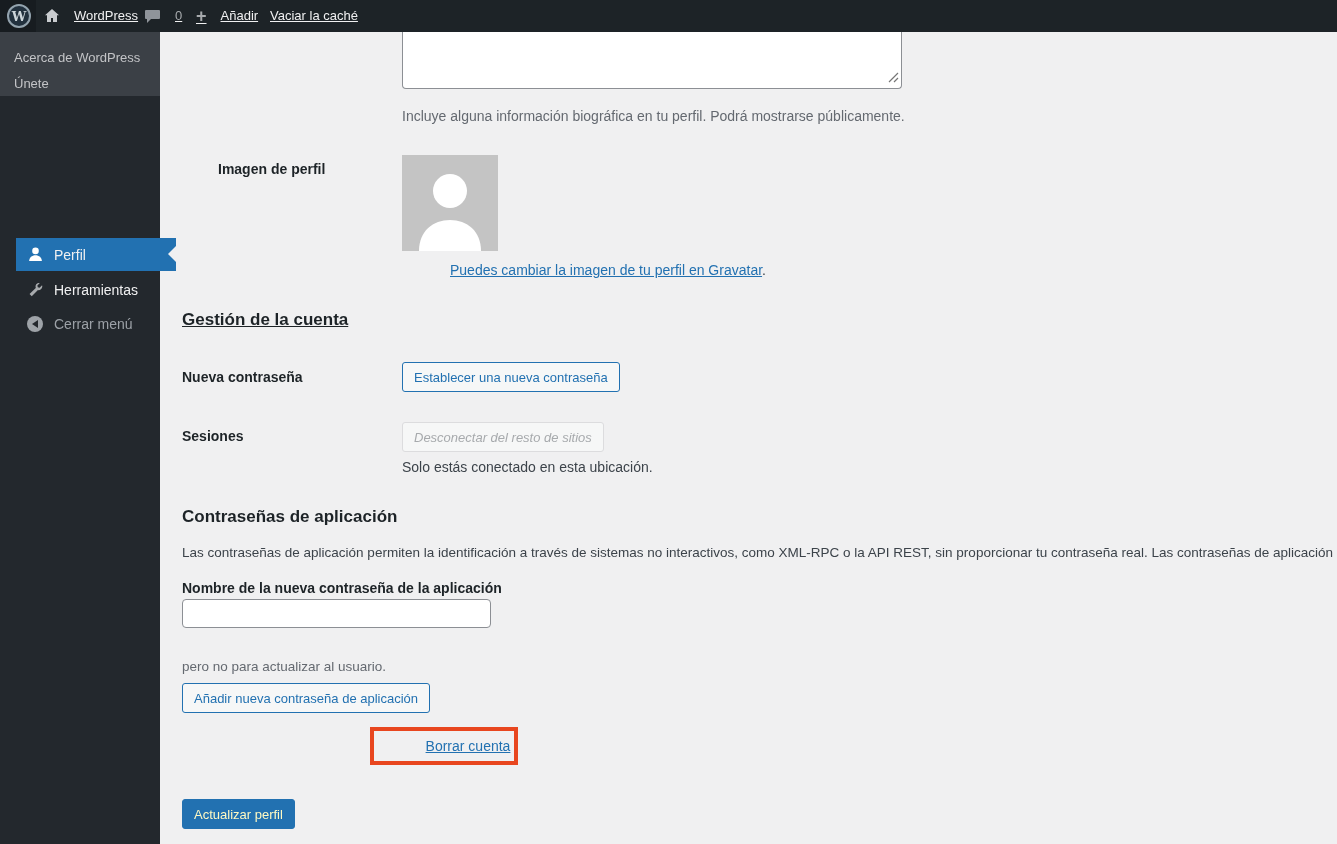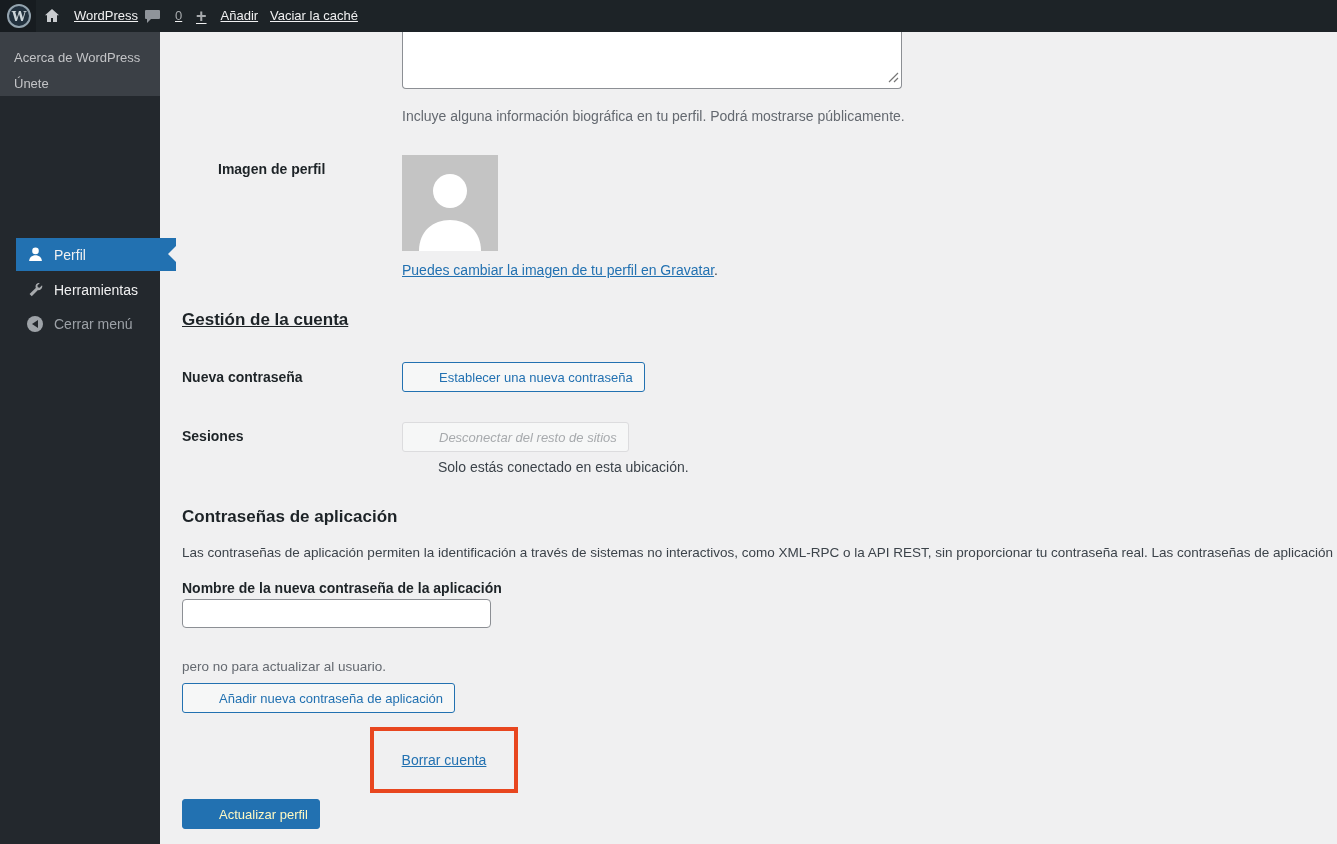--- a/index.html
+++ b/index.html
@@ -29,31 +29,31 @@
   .collapse-tri { width:0; height:0; border:4px solid transparent; border-right:6px solid #23282d; margin-left:-4px; }
 
   
   .bio-textarea { position:absolute; left:402px; top:32px; width:500px; height:57px; background:#fff; border:1px solid #8c8f94; border-top:none; border-radius:0 0 4px 4px; }
   .grip { position:absolute; right:2px; bottom:2px; }
   .help-text { color:#646970; }
   .bio-help { position:absolute; left:402px; top:108px; }
   .form-label { position:absolute; left:182px; font-weight:600; color:#1d2327; }
   .section-h { position:absolute; left:182px; font-size:17px; font-weight:600; color:#1d2327; }
   .avatar { position:absolute; left:402px; top:155px; width:96px; height:96px; }
-  .link { color:#2271b1; text-decoration:underline; cursor:pointer; }
+  .link { color:#2271b1; text-decoration:underline; cursor:pointer;margin-left:48px; }
   .gravatar-p { position:absolute; left:402px; top:262px; }
   .btn { font-family:"Liberation Sans", sans-serif; font-size:13px; height:30px; padding:0 11px; border-radius:3px; cursor:pointer; display:inline-flex; align-items:center; }
   .btn-secondary { background:#f6f7f7; border:1px solid #2271b1; color:#2271b1; }
   .btn-disabled { background:#f6f7f7; border:1px solid #dcdcde; color:#a7aaad; cursor:default; }
   .btn-primary { background:#2271b1; border:1px solid #2271b1; color:#fef9c3; }
-  .pos { position:absolute;padding-left:36px; }
+  .pos { position:absolute; }
   .desc-line { position:absolute; left:182px; white-space:nowrap; width:1400px; font-size:13.5px; color:#3c434a; }
   .app-input { position:absolute; left:182px; top:599px; width:309px; height:29px; border:1px solid #8c8f94; border-radius:4px; background:#fff; font-size:14px; padding:0 8px; font-family:"Liberation Sans", sans-serif; }
   .app-help { position:absolute; left:182px; top:632px; line-height:23px; font-size:13.5px; color:#646970; }
-  .red-box { position:absolute; left:370px; top:727px; width:148px; height:66px; border:4px solid #e8461f; display:flex; align-items:center; justify-content:center; background:transparent; }
+  .red-box { position:absolute; left:370px; top:727px; width:148px; height:38px; border:4px solid #e8461f; display:flex; align-items:center; justify-content:center; background:transparent; }
 </style>
 </head>
 <body>
 
 <div id="adminbar">
   <div class="logo-seg">
     <span class="wp-logo-circle">W</span>
   </div>
   <div class="ab-item" style="left:44px;">
     <span style="display:flex;">

